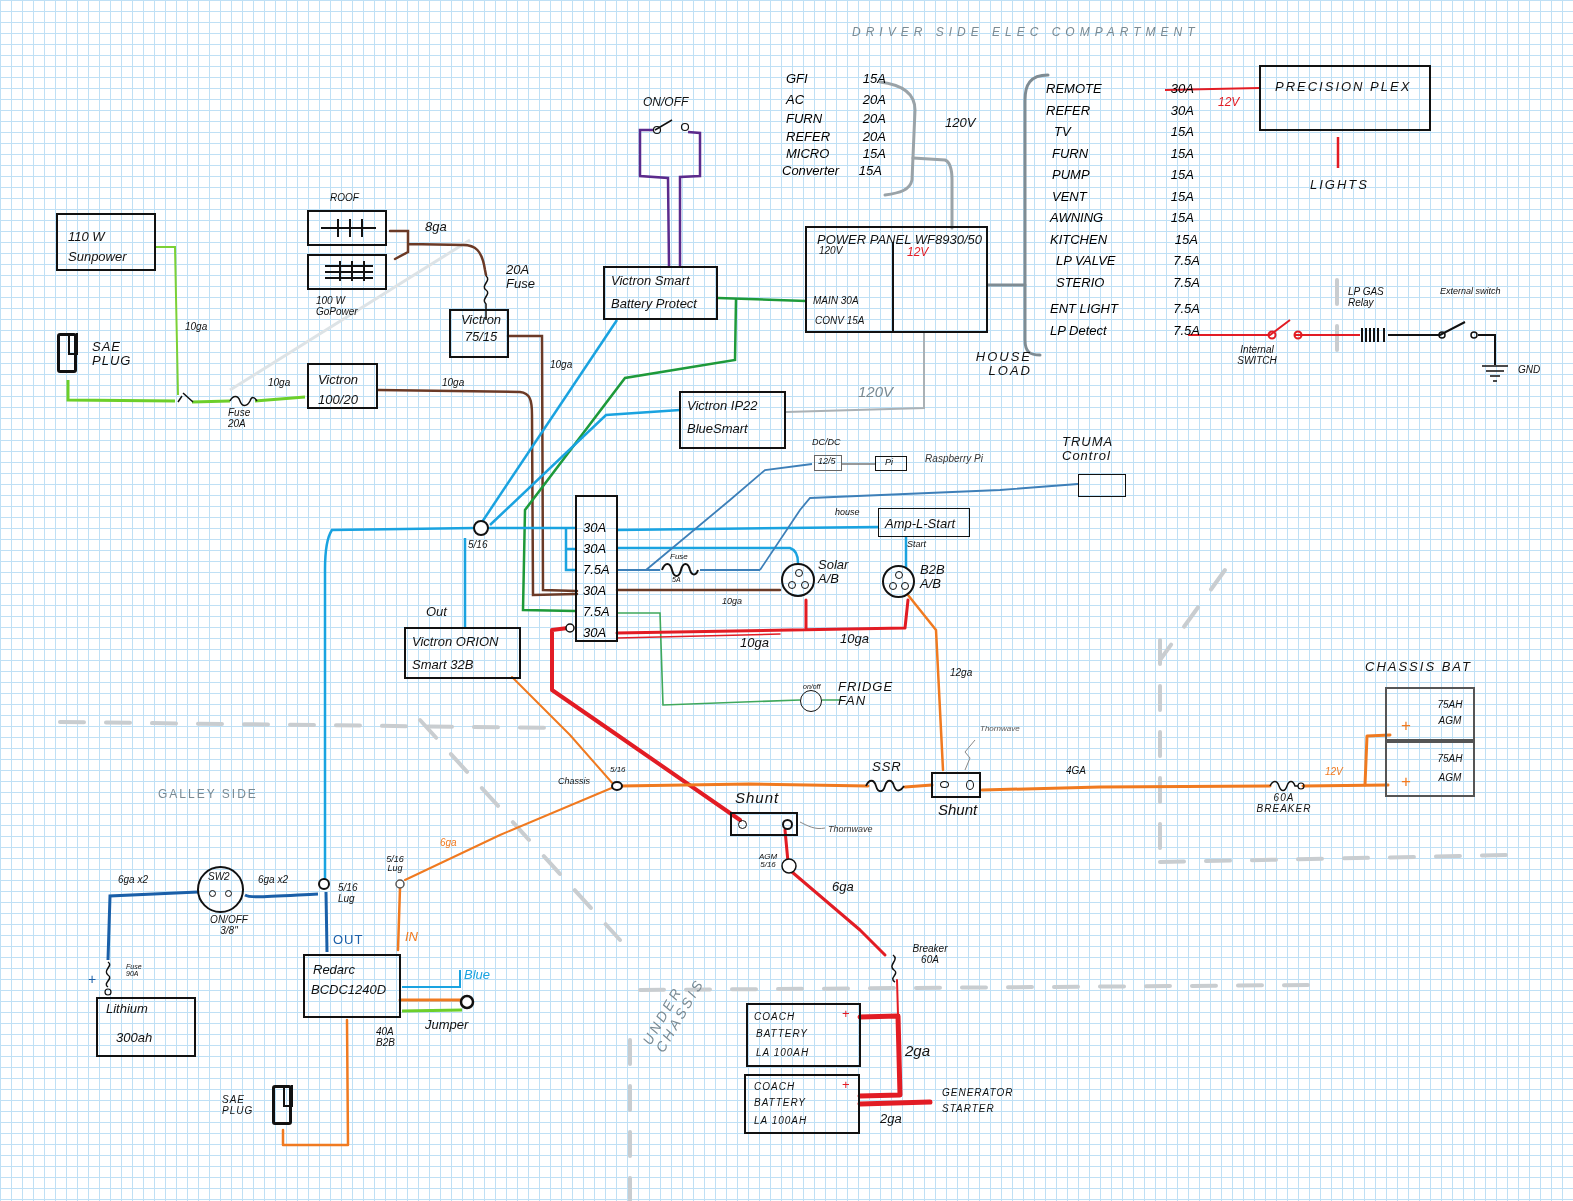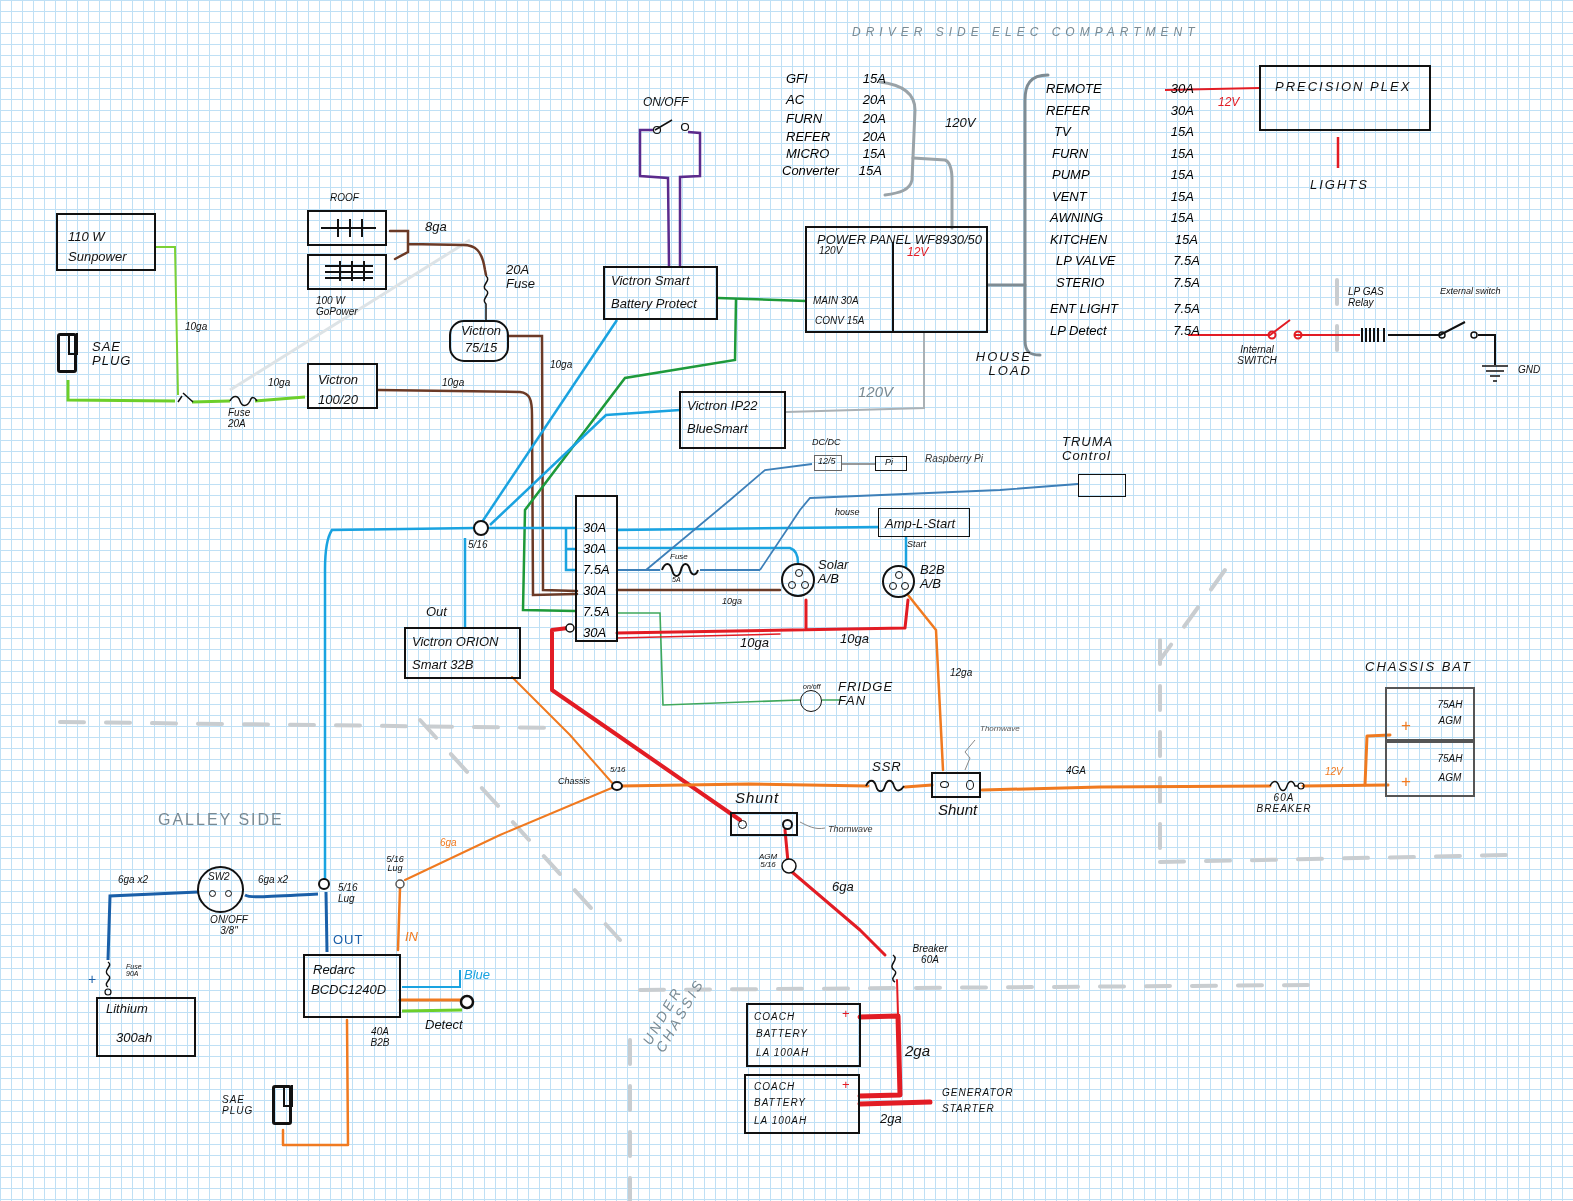--- a/index.html
+++ b/index.html
@@ -280,21 +280,21 @@
   <div style="position:absolute;left:28px;top:7px;width:2px;height:18px;background:#111;box-shadow:12px 0 #111, 24px 0 #111"></div>
 </div>
 <div class="box" style="left:307px;top:254px;width:80px;height:36px;">
   <div style="position:absolute;left:16px;top:9px;width:48px;height:2px;background:#111;box-shadow:0 6px #111, 0 12px #111"></div>
   <div style="position:absolute;left:30px;top:5px;width:2px;height:20px;background:#111;box-shadow:12px 0 #111, 24px 0 #111"></div>
 </div>
 <div class="lbl sm" style="left:316px;top:296px;width:60px;white-space:normal">100 W GoPower</div>
 <div class="lbl md" style="left:425px;top:220px">8ga</div>
 <div class="lbl md" style="left:506px;top:263px;width:40px;white-space:normal">20A Fuse</div>
 
-<div class="box" style="left:449px;top:320px;width:60px;height:42px;border-radius:15px;">
+<div class="box" style="left:449px;top:309px;width:60px;height:49px;">
   <div class="t sm" style="padding:1px 8px;width:44px;white-space:normal;text-align:center;line-height:1.3">Victron 75/15</div>
 </div>
 <div class="lbl sm" style="left:550px;top:360px">10ga</div>
 <div class="box" style="left:307px;top:363px;width:71px;height:46px;">
   <div class="t sm" style="padding:5px 4px;width:50px;white-space:normal;text-align:center;line-height:1.5">Victron 100/20</div>
 </div>
 <div class="lbl sm" style="left:442px;top:378px">10ga</div>
 
 <div class="lbl sm" style="left:643px;top:96px;font-size:12px">ON/OFF</div>
 <div class="box" style="left:603px;top:266px;width:115px;height:54px;">
@@ -404,21 +404,21 @@
   <div class="lbl red" style="left:96px;top:2px;font-style:normal;font-size:13px">+</div>
   <div class="lbl sm" style="left:8px;top:3px;line-height:1.6;letter-spacing:1px">COACH</div>
   <div class="lbl sm" style="left:8px;top:19px;line-height:1.6;letter-spacing:1px">BATTERY</div>
   <div class="lbl sm" style="left:8px;top:37px;line-height:1.6;letter-spacing:1px">LA 100AH</div>
 </div>
 <div class="lbl lg" style="left:905px;top:1043px">2ga</div>
 <div class="lbl md" style="left:880px;top:1112px">2ga</div>
 <div class="lbl sm" style="left:942px;top:1085px;width:90px;white-space:normal;letter-spacing:1px;line-height:1.6">GENERATOR STARTER</div>
 <div class="lbl gray" style="left:640px;top:1040px;font-size:14px;transform:rotate(-60deg);transform-origin:left top;letter-spacing:3px;width:90px;white-space:normal">UNDER CHASSIS</div>
 
-<div class="lbl gray" style="left:158px;top:812px;font-size:16px;letter-spacing:2px;font-style:normal">GALLEY SIDE</div>
+<div class="lbl gray" style="left:158px;top:788px;font-size:12px;letter-spacing:2px;font-style:normal">GALLEY SIDE</div>
 <div class="lbl sm" style="left:118px;top:875px;font-size:10px">6ga x2</div>
 <div class="circle" style="left:197px;top:866px;width:47px;height:47px;border-width:2.5px">
   <div class="lbl" style="left:9px;top:4px;font-size:10px">SW2</div>
   <div class="dot" style="left:10px;top:22px;width:5px;height:5px"></div>
   <div class="dot" style="left:26px;top:22px;width:5px;height:5px"></div>
 </div>
 <div class="lbl sm" style="left:204px;top:915px;width:50px;white-space:normal;text-align:center">ON/OFF 3/8"</div>
 <div class="lbl sm" style="left:258px;top:875px;font-size:10px">6ga x2</div>
 <div class="lbl sm" style="left:338px;top:883px;width:30px;white-space:normal">5/16 Lug</div>
 <div class="lbl" style="left:384px;top:855px;font-size:9px;width:22px;white-space:normal;text-align:center">5/16 Lug</div>
@@ -429,18 +429,18 @@
   <div class="lbl md" style="left:8px;top:3px">Lithium</div>
   <div class="lbl md" style="left:18px;top:32px">300ah</div>
 </div>
 <div class="lbl md blue" style="left:333px;top:933px;font-style:normal;letter-spacing:1px;color:#1a5fa8">OUT</div>
 <div class="lbl md orange" style="left:405px;top:930px">IN</div>
 <div class="box" style="left:303px;top:954px;width:98px;height:64px;border-width:2.5px">
   <div class="t md" style="padding:4px 8px 0">Redarc</div>
   <div class="t md" style="padding:0 6px">BCDC1240D</div>
 </div>
 <div class="lbl sm blue" style="left:464px;top:968px;font-size:13px">Blue</div>
-<div class="lbl md" style="left:425px;top:1018px">Detect</div>
-<div class="lbl sm" style="left:365px;top:1027px;width:30px;white-space:normal;text-align:center">40A B2B</div>
+<div class="lbl md" style="left:425px;top:1018px">Jumper</div>
+<div class="lbl sm" style="left:376px;top:1027px;width:30px;white-space:normal;">40A B2B</div>
 <div style="position:absolute;left:272px;top:1085px;width:20px;height:40px;border:3px solid #111;border-radius:3px;box-sizing:border-box">
   <div style="position:absolute;left:8px;top:-3px;width:6px;height:20px;border:2px solid #111;border-top:none"></div>
 </div>
 <div class="lbl sm" style="left:222px;top:1095px;width:45px;white-space:normal;letter-spacing:1px">SAE PLUG</div>
 
 </body></html>

